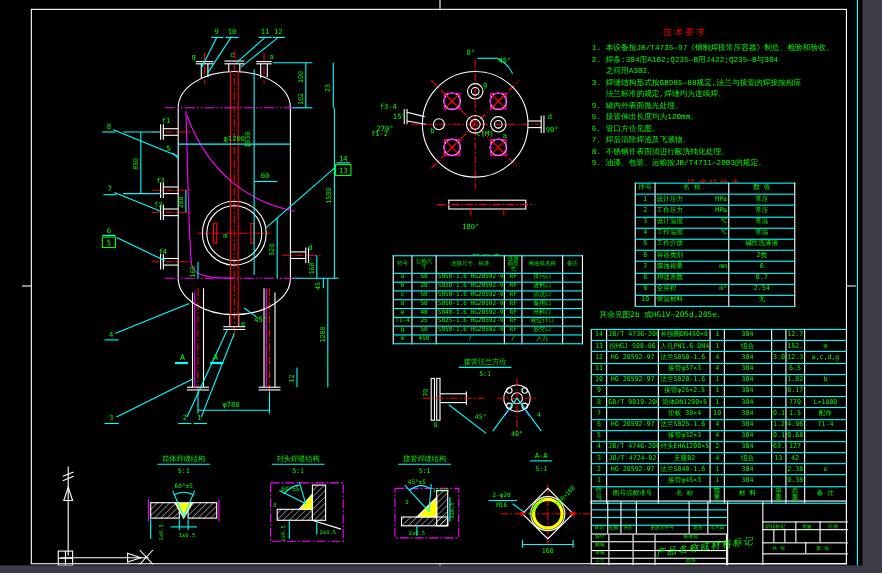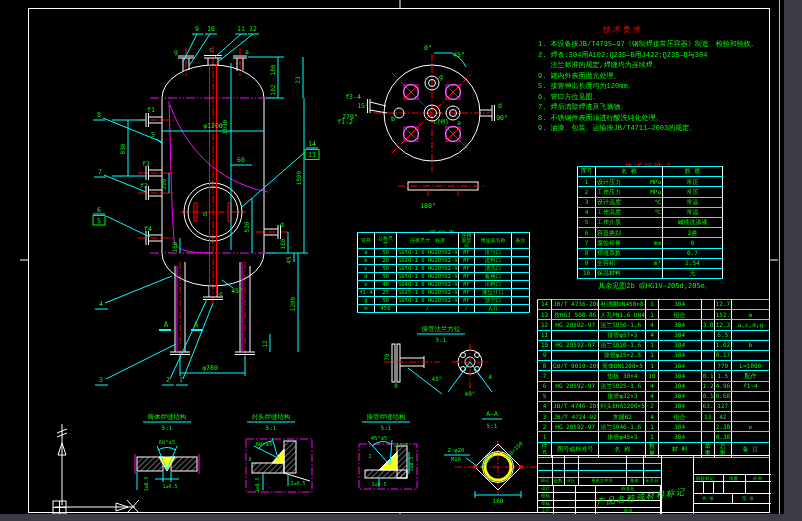--- a/index.html
+++ b/index.html
@@ -485,20 +485,22 @@
 </svg>
 
 <div class="abs" style="left:538px;top:17px;width:234px;">
   <div style="width:170px;text-align:center;">
     <span class="red t8">技术要求</span>
   </div>
   <div style="margin-top:3px;">
 
   <div class="notes-line">1. 本设备按JB/T4735—97《钢制焊接常压容器》制造、检验和验收。</div>
       <div class="notes-line">2. 焊条:304用A102;Q235—B用J422;Q235—B与304</div>
+      <div class="notes-line">   之间用A302。</div>
+      <div class="notes-line">3. 焊缝结构形式按GB985—88规定,法兰与接管的焊接按相应</div>
       <div class="notes-line">   法兰标准的规定,焊缝均为连续焊。</div>
       <div class="notes-line">9. 罐内外表面抛光处理。</div>
       <div class="notes-line">5. 接管伸出长度均为120mm。</div>
       <div class="notes-line">6. 管口方位见图。</div>
       <div class="notes-line">7. 焊后清除焊渣及飞溅物。</div>
       <div class="notes-line">8. 不锈钢件表面须进行酸洗钝化处理。</div>
       <div class="notes-line">9. 油漆、包装、运输按JB/T4711—2003的规定。</div>
     </div>
 </div>
 
@@ -707,21 +709,21 @@
       <td>m</td>
       <td>450</td>
       <td>/</td>
       <td>/</td>
       <td>人孔</td>
       <td></td>
     </tr>
     </tbody>
 </table>
 
-<div class="abs green" style="left:545px;top:281px;width:220px;font-size:7px;text-align:center;">其余见图2b 或HG1V—205d,205e。</div>
+<div class="abs green" style="left:545px;top:281px;width:220px;font-size:7px;text-align:left;">其余见图2b 或HG1V—205d,205e。</div>
 <table class="tbl bom abs" style="left:537px;top:299px;width:233px;">
   <colgroup>
       <col style="width:14px">
       <col style="width:47px">
       <col style="width:47px">
       <col style="width:12px">
       <col style="width:43px">
       <col style="width:13px">
       <col style="width:17px">
       <col style="width:38px">

